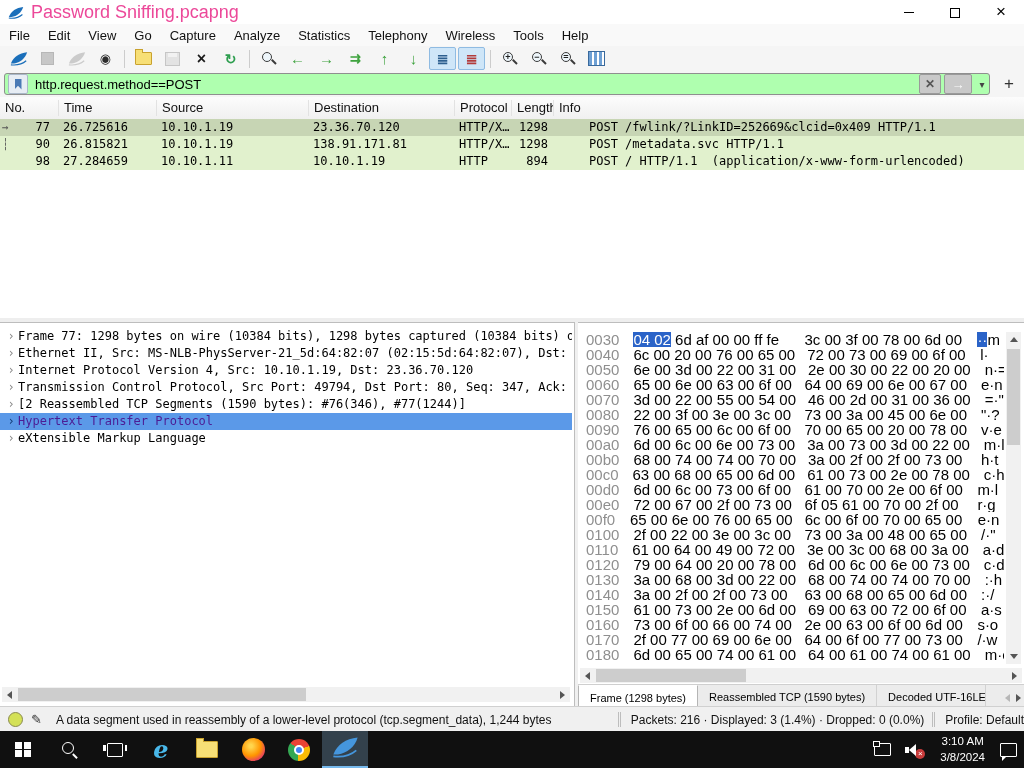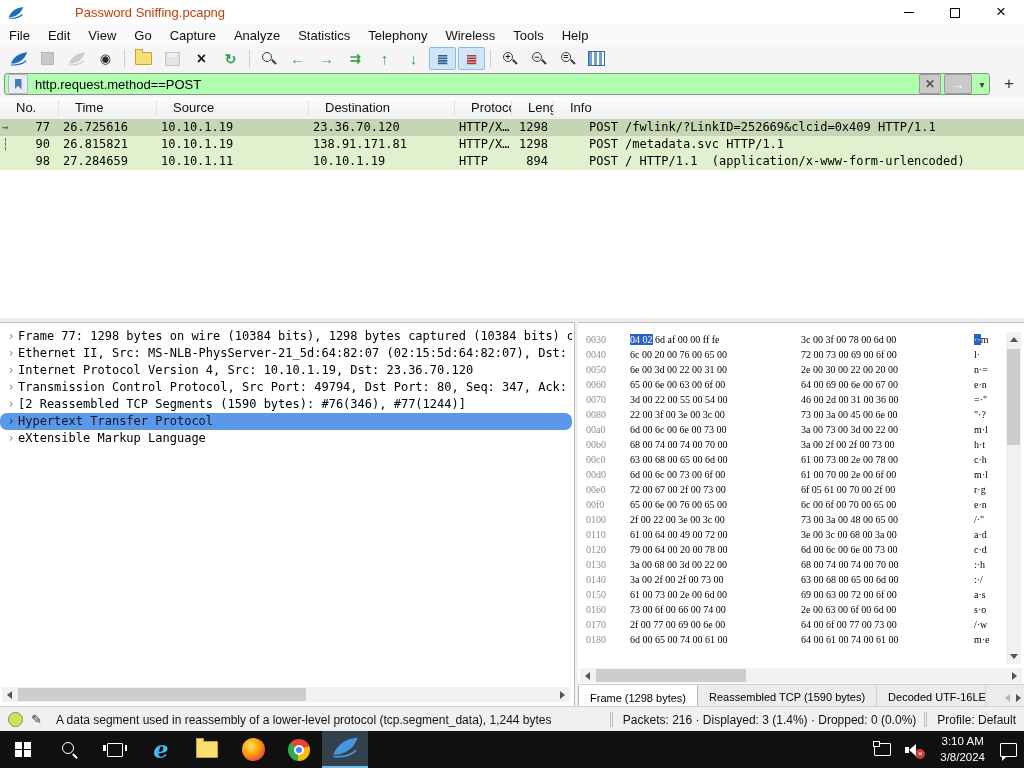--- a/index.html
+++ b/index.html
@@ -2,21 +2,21 @@
 <html><head>
 <meta charset="utf-8">
 <style>
   html,body{margin:0;padding:0;width:1024px;height:768px;overflow:hidden;
     font-family:"Liberation Sans",sans-serif;background:#f0f0f0;position:relative;
     -webkit-font-smoothing:antialiased;}
   
   .titlebar{position:absolute;top:0;left:0;right:0;height:24px;background:#ffffff;
     display:flex;align-items:center;border-bottom:1px solid #e8e8e8;}
   .titlebar .appico{margin:0 7px 0 8px;display:flex;}
-  .titletext{font-size:13px;color:#c2410c;margin-left:44px;}
+  .titletext{font-size:18px;color:#ec4899;}
   .winbtns{margin-left:auto;display:flex;height:24px;}
   .wbtn{width:46px;height:24px;display:flex;align-items:center;justify-content:center;}
   .min-glyph{width:10px;border-top:1px solid #000;}
   .restore-glyph{position:relative;width:8px;height:8px;border:1px solid #000;background:#fff;margin-top:2px;}
   .restore-glyph::before{content:"";position:absolute;left:1px;top:-4px;width:8px;height:8px;border:1px solid #000;z-index:-1;}
   .close-glyph::before{content:"×";font-size:17px;line-height:1;color:#000;}
   
   .menubar{position:absolute;top:24px;left:0;right:0;height:22px;background:#f9f9f9;
     display:flex;align-items:center;font-size:13px;color:#111;}
   .menu-item{padding:2px 9px;}
@@ -55,56 +55,56 @@
   .fclear{width:20px;color:#555;font-size:12px;}
   .fapply{width:26px;color:#fafafa;font-size:13px;}
   .fchev{width:14px;color:#444;font-size:10px;text-align:center;}
   .faddbtn{width:22px;height:22px;margin-left:8px;display:flex;align-items:center;justify-content:center;
     font-size:17px;color:#333;}
   
   .phead,.prow{display:grid;grid-template-columns:58px 98px 152px 146px 57px 42px 1fr;}
   .phead{position:absolute;top:97px;left:0;right:0;height:22px;
     background:linear-gradient(#fcfcfc,#f0f0f0);border-bottom:1px solid #c8c8c8;
     font-size:13px;color:#111;align-items:center;}
-  .phead span{padding-left:16px;overflow:hidden;white-space:nowrap;border-left:1px solid #e2e2e2;height:16px;line-height:16px;}
+  .phead span{padding-left:5px;overflow:hidden;white-space:nowrap;border-left:1px solid #e2e2e2;height:16px;line-height:16px;}
   .phead span:first-child{border-left:none;}
   .packet-area{position:absolute;top:119px;left:0;right:0;height:199px;background:#ffffff;}
   .prow{height:17px;line-height:17px;font-family:"DejaVu Sans Mono","Liberation Mono",monospace;
     font-size:12px;color:#000;background:#e1f1cd;}
   .prow.sel{background:#c7d5b4;}
   .prow span{overflow:hidden;white-space:pre;}
   .pc0{position:relative;text-align:right;padding-right:8px;}
   .mk{position:absolute;left:2px;top:0;color:#555;font-size:11px;text-align:left;}
   .pcL{text-align:right;padding-right:5px;}
   .pad4{padding-left:5px;}
   .pad8{padding-left:8px;margin-left:28px;}
   
   .splitter{position:absolute;top:318px;left:0;right:0;height:4px;background:#eeeeee;}
   
   .details-pane{position:absolute;top:322px;left:0;width:574px;height:384px;background:#ffffff;
     border-top:1px solid #bdbdbd;border-right:1px solid #bdbdbd;overflow:hidden;}
   .drows{position:absolute;top:5px;left:0;right:2px;}
   .drow{height:17px;line-height:17px;font-family:"DejaVu Sans Mono","Liberation Mono",monospace;
     font-size:12px;color:#000;white-space:pre;overflow:hidden;display:flex;}
   .drow::before{content:"›";color:#8a8a8a;width:14px;text-align:center;flex:0 0 14px;margin-left:4px;}
-  .drow.dsel{background:#5b99e8;color:#0f172a;border-radius:7px;}
+  .drow.dsel{background:#5b99e8;color:#4c1d95;}
   .drow.dsel::before{color:#123c77;}
   .dsb{position:absolute;left:2px;right:4px;top:364px;height:15px;background:#f1f1f1;}
   .thumbH{position:absolute;top:1px;bottom:1px;background:#cdcdcd;}
   .sbL,.sbR,.sbU,.sbD{position:absolute;width:15px;height:15px;display:flex;align-items:center;justify-content:center;}
   .tri-l{width:0;height:0;border:4px solid transparent;border-right:5px solid #555;border-left:none;}
   .tri-r{width:0;height:0;border:4px solid transparent;border-left:5px solid #555;border-right:none;}
   .tri-u{width:0;height:0;border:4px solid transparent;border-bottom:5px solid #555;border-top:none;}
   .tri-d{width:0;height:0;border:4px solid transparent;border-top:5px solid #555;border-bottom:none;}
   
   .hex-pane{position:absolute;top:322px;left:578px;width:446px;height:384px;background:#ffffff;
     border-top:1px solid #bdbdbd;overflow:hidden;}
   .hexrows{position:absolute;left:8px;top:9px;right:20px;}
-  .hrow{display:flex;height:15px;line-height:15px;font-family:Liberation Serif, serif;
-    font-size:10px;white-space:pre;overflow:hidden;}
+  .hrow{display:flex;height:15px;line-height:15px;font-family:Liberation Sans, sans-serif;
+    font-size:15px;white-space:pre;overflow:hidden;}
   .off{flex:0 0 30px;margin-right:14px;color:#8f8f8f;}
   .hx{flex:0 0 159px;}
   .hx2{flex:0 0 159px;margin-left:12px;}
   .asc{flex:1;margin-left:14px;overflow:hidden;}
   .hsel{background:#2a63c8;color:#ffffff;font-weight:normal;}
   .vsb{position:absolute;right:3px;top:9px;width:15px;height:332px;background:#f1f1f1;}
   .vthumb{position:absolute;left:1px;right:1px;top:17px;height:96px;background:#cdcdcd;}
   .hsb{position:absolute;left:2px;right:2px;top:345px;height:15px;background:#f1f1f1;}
   
   .tabstrip{position:absolute;left:0;right:0;top:361px;height:26px;background:#ececec;
@@ -346,20 +346,21 @@
 </div>
 
 <div class="hex-pane">
   <div class="hexrows">
       <div class="hrow"><span class="off">0030</span><span class="hx"><b class="hsel">04 02</b> 6d af 00 00 ff fe</span><span class="hx2">3c 00 3f 00 78 00 6d 00</span><span class="asc"><b class="hsel">··</b>m</span></div>
       <div class="hrow"><span class="off">0040</span><span class="hx">6c 00 20 00 76 00 65 00</span><span class="hx2">72 00 73 00 69 00 6f 00</span><span class="asc">l·</span></div>
       <div class="hrow"><span class="off">0050</span><span class="hx">6e 00 3d 00 22 00 31 00</span><span class="hx2">2e 00 30 00 22 00 20 00</span><span class="asc">n·=</span></div>
       <div class="hrow"><span class="off">0060</span><span class="hx">65 00 6e 00 63 00 6f 00</span><span class="hx2">64 00 69 00 6e 00 67 00</span><span class="asc">e·n</span></div>
       <div class="hrow"><span class="off">0070</span><span class="hx">3d 00 22 00 55 00 54 00</span><span class="hx2">46 00 2d 00 31 00 36 00</span><span class="asc">=·"</span></div>
       <div class="hrow"><span class="off">0080</span><span class="hx">22 00 3f 00 3e 00 3c 00</span><span class="hx2">73 00 3a 00 45 00 6e 00</span><span class="asc">"·?</span></div>
+      <div class="hrow"><span class="off">0090</span><span class="hx">76 00 65 00 6c 00 6f 00</span><span class="hx2">70 00 65 00 20 00 78 00</span><span class="asc">v·e</span></div>
       <div class="hrow"><span class="off">00a0</span><span class="hx">6d 00 6c 00 6e 00 73 00</span><span class="hx2">3a 00 73 00 3d 00 22 00</span><span class="asc">m·l</span></div>
       <div class="hrow"><span class="off">00b0</span><span class="hx">68 00 74 00 74 00 70 00</span><span class="hx2">3a 00 2f 00 2f 00 73 00</span><span class="asc">h·t</span></div>
       <div class="hrow"><span class="off">00c0</span><span class="hx">63 00 68 00 65 00 6d 00</span><span class="hx2">61 00 73 00 2e 00 78 00</span><span class="asc">c·h</span></div>
       <div class="hrow"><span class="off">00d0</span><span class="hx">6d 00 6c 00 73 00 6f 00</span><span class="hx2">61 00 70 00 2e 00 6f 00</span><span class="asc">m·l</span></div>
       <div class="hrow"><span class="off">00e0</span><span class="hx">72 00 67 00 2f 00 73 00</span><span class="hx2">6f 05 61 00 70 00 2f 00</span><span class="asc">r·g</span></div>
       <div class="hrow"><span class="off">00f0</span><span class="hx">65 00 6e 00 76 00 65 00</span><span class="hx2">6c 00 6f 00 70 00 65 00</span><span class="asc">e·n</span></div>
       <div class="hrow"><span class="off">0100</span><span class="hx">2f 00 22 00 3e 00 3c 00</span><span class="hx2">73 00 3a 00 48 00 65 00</span><span class="asc">/·"</span></div>
       <div class="hrow"><span class="off">0110</span><span class="hx">61 00 64 00 49 00 72 00</span><span class="hx2">3e 00 3c 00 68 00 3a 00</span><span class="asc">a·d</span></div>
       <div class="hrow"><span class="off">0120</span><span class="hx">79 00 64 00 20 00 78 00</span><span class="hx2">6d 00 6c 00 6e 00 73 00</span><span class="asc">c·d</span></div>
       <div class="hrow"><span class="off">0130</span><span class="hx">3a 00 68 00 3d 00 22 00</span><span class="hx2">68 00 74 00 74 00 70 00</span><span class="asc">:·h</span></div>
@@ -402,21 +403,21 @@
   </div>
 </div>
 
 <div class="statusbar">
   <span class="expert-dot"></span>
   <span class="pencil">✎</span>
   <span>A data segment used in reassembly of a lower-level protocol (tcp.segment_data), 1,244 bytes</span>
   <span class="ssep" style="margin-left:auto;"></span>
   <span>Packets: 216 · Displayed: 3 (1.4%) · Dropped: 0 (0.0%)</span>
   <span class="ssep"></span>
-  <span style="margin-right:8px;">Profile: Default</span>
+  <span style="">Profile: Default</span>
 </div>
 
 <div class="taskbar">
   <span class="tb-tile">
       <span class="win-logo">
         <i></i>
         <i></i>
         <i></i>
         <i></i>
       </span>

